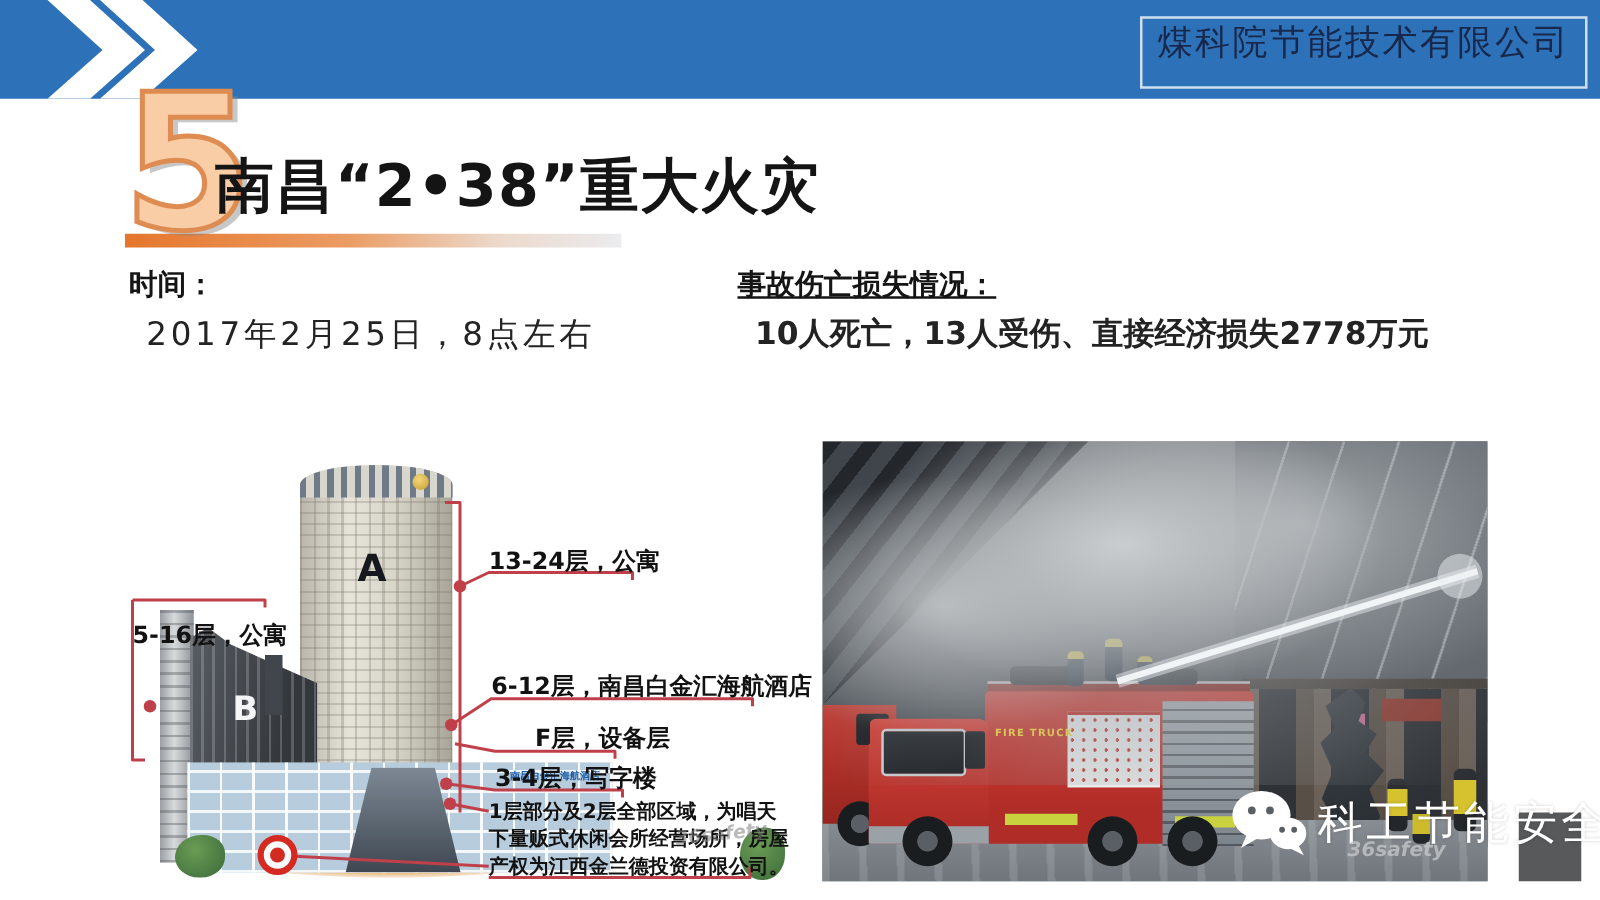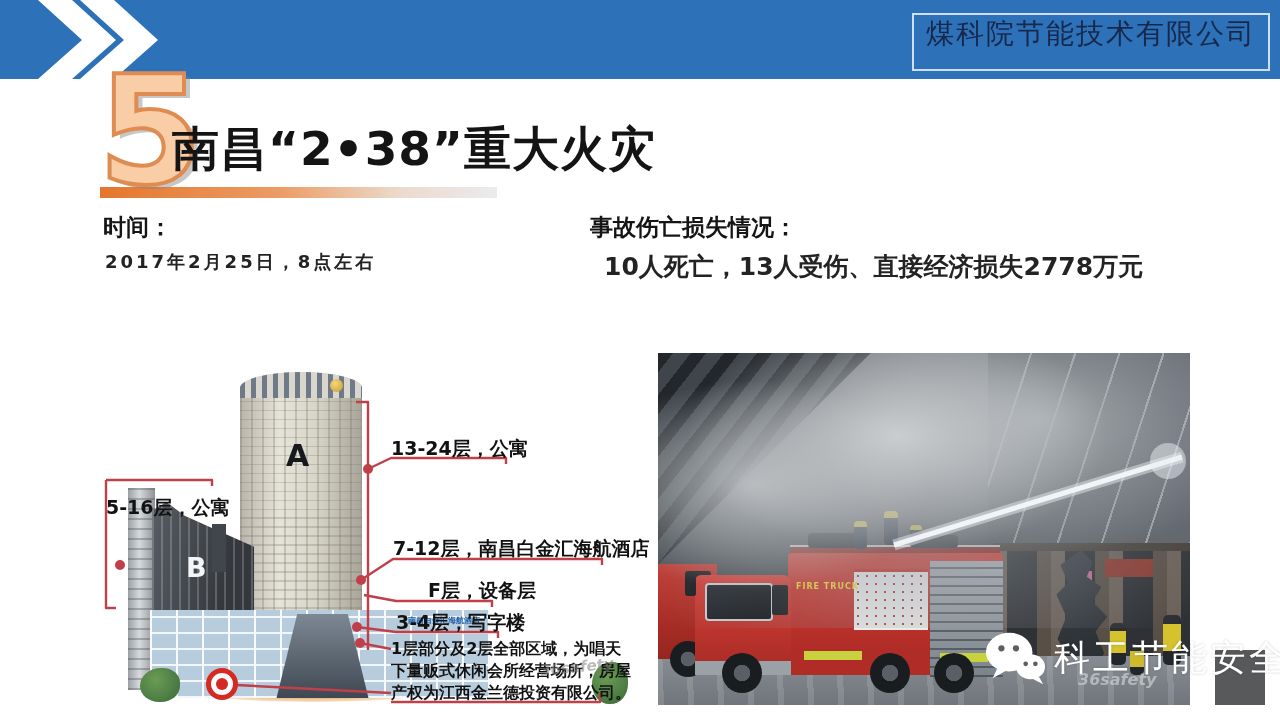--- a/index.html
+++ b/index.html
@@ -23,22 +23,22 @@
            text-shadow:6px 4px 0 rgba(130,130,130,0.45);z-index:3;}
   .main-title{position:absolute;left:172px;top:118px;font-size:47px;font-weight:900;
               color:#141414;letter-spacing:1px;z-index:3;}
   .title-bar{position:absolute;left:100px;top:187px;width:397px;height:11px;
              background:linear-gradient(to right,#e5762c 0%,#eb9c64 45%,#ecd9cb 75%,#ebebee 100%);}
 
   
   .fact-label{position:absolute;font-size:23px;font-weight:800;color:#151515;}
   .fact-value{position:absolute;font-size:25px;color:#232323;}
   .time-label{left:103px;top:212px;}
-  .time-value{left:105px;top:250px;font-weight:700;letter-spacing:3px;font-size:18px;}
-  .loss-label{left:590px;top:212px;}
+  .time-value{left:117px;top:250px;font-weight:400;letter-spacing:3px;font-size:26px;}
+  .loss-label{left:590px;top:212px;text-decoration:underline;}
   .loss-value{left:588px;top:250px;font-weight:600;margin-left:16px;}
 
   
   .diagram{position:absolute;left:100px;top:352px;width:532px;height:354px;background:#fff;}
   .diagram *{position:absolute;}
   .tower-a{left:140px;top:20px;width:122px;height:282px;
            background-image:
              repeating-linear-gradient(90deg,rgba(120,116,104,0.30) 0 2px,transparent 2px 11px),
              repeating-linear-gradient(0deg,rgba(120,116,104,0.28) 0 1.5px,transparent 1.5px 9px),
              linear-gradient(90deg,#b9b5aa,#e6e3d9 32%,#d8d5c9 62%,#a8a498);
@@ -221,21 +221,21 @@
         <circle cx="261" cy="228" r="5"></circle>
         <circle cx="257" cy="275" r="5"></circle>
         <circle cx="260" cy="291" r="5"></circle>
       </g>
       <circle cx="122" cy="332" r="13.5" fill="rgba(255,255,255,0.9)" stroke="#d42a22" stroke-width="5"></circle>
       <circle cx="122" cy="332" r="6" fill="#d42a22"></circle>
     </svg>
 
     <div class="diagram-callout co-left">5-16层，公寓</div>
     <div class="diagram-callout co-r1">13-24层，公寓</div>
-    <div class="diagram-callout co-r2">7-12层，南昌白金汇海航酒店</div>
+    <div class="diagram-callout co-r2">6-12层，南昌白金汇海航酒店</div>
     <div class="diagram-callout co-r3">F层，设备层</div>
     <div class="diagram-callout co-r4">3-4层，写字楼</div>
     <div class="diagram-callout co-r5">1层部分及2层全部区域，为唱天下量贩式休闲会所经营场所，房屋产权为江西金兰德投资有限公司。</div>
     <div class="diagram-watermark">36safety</div>
   </div>
 
   <div class="photo">
     <div class="glass-wall"></div>
     <div class="louvers"></div>
     <div class="entrance"></div>

